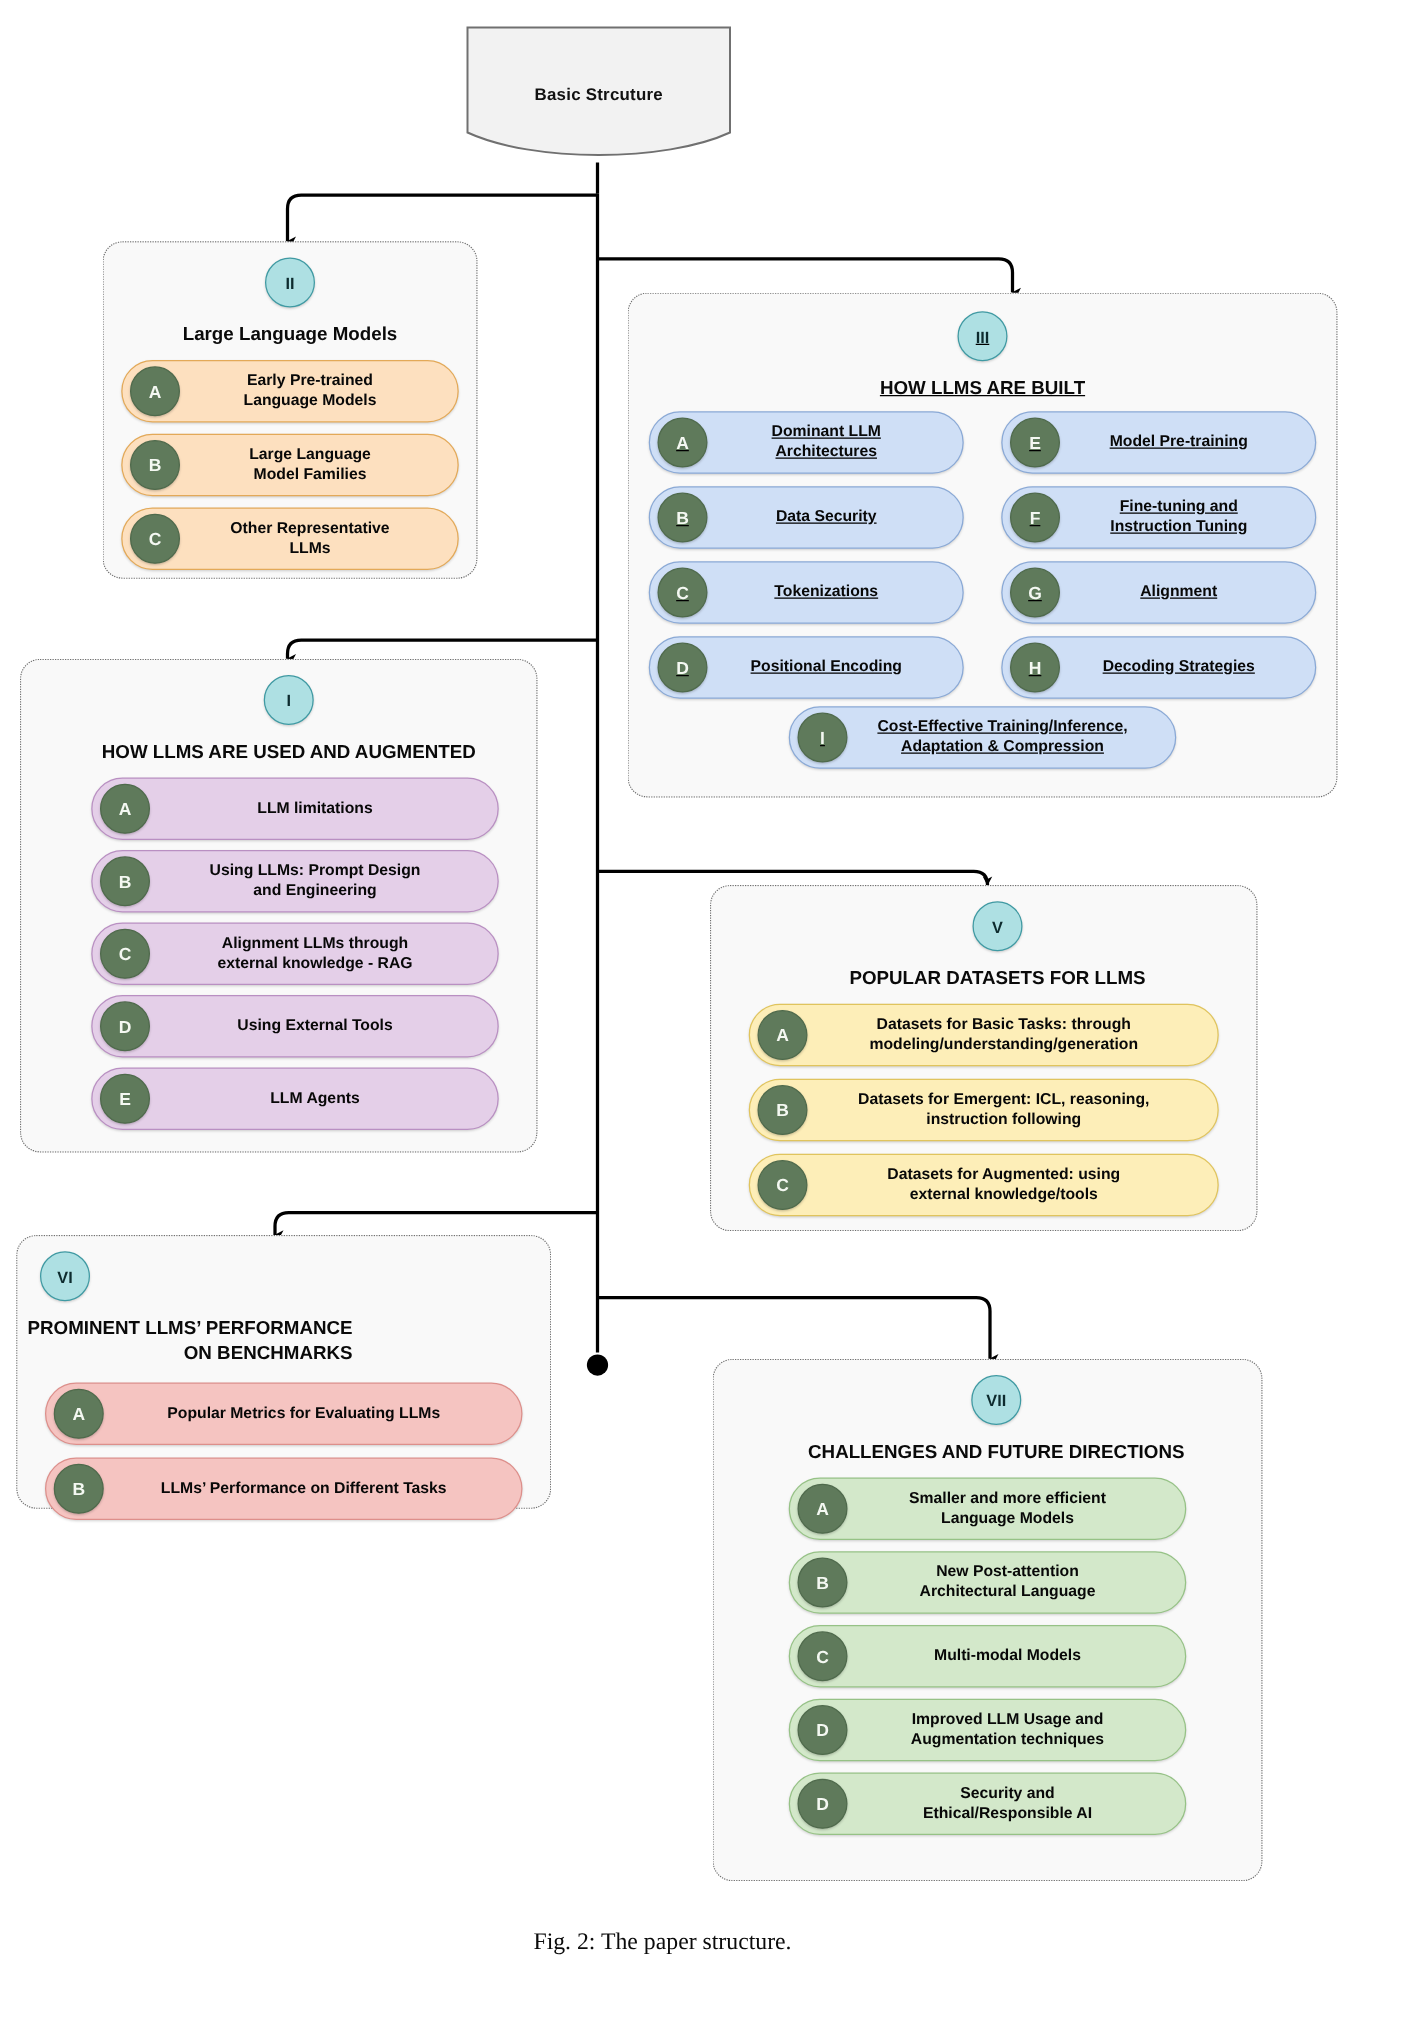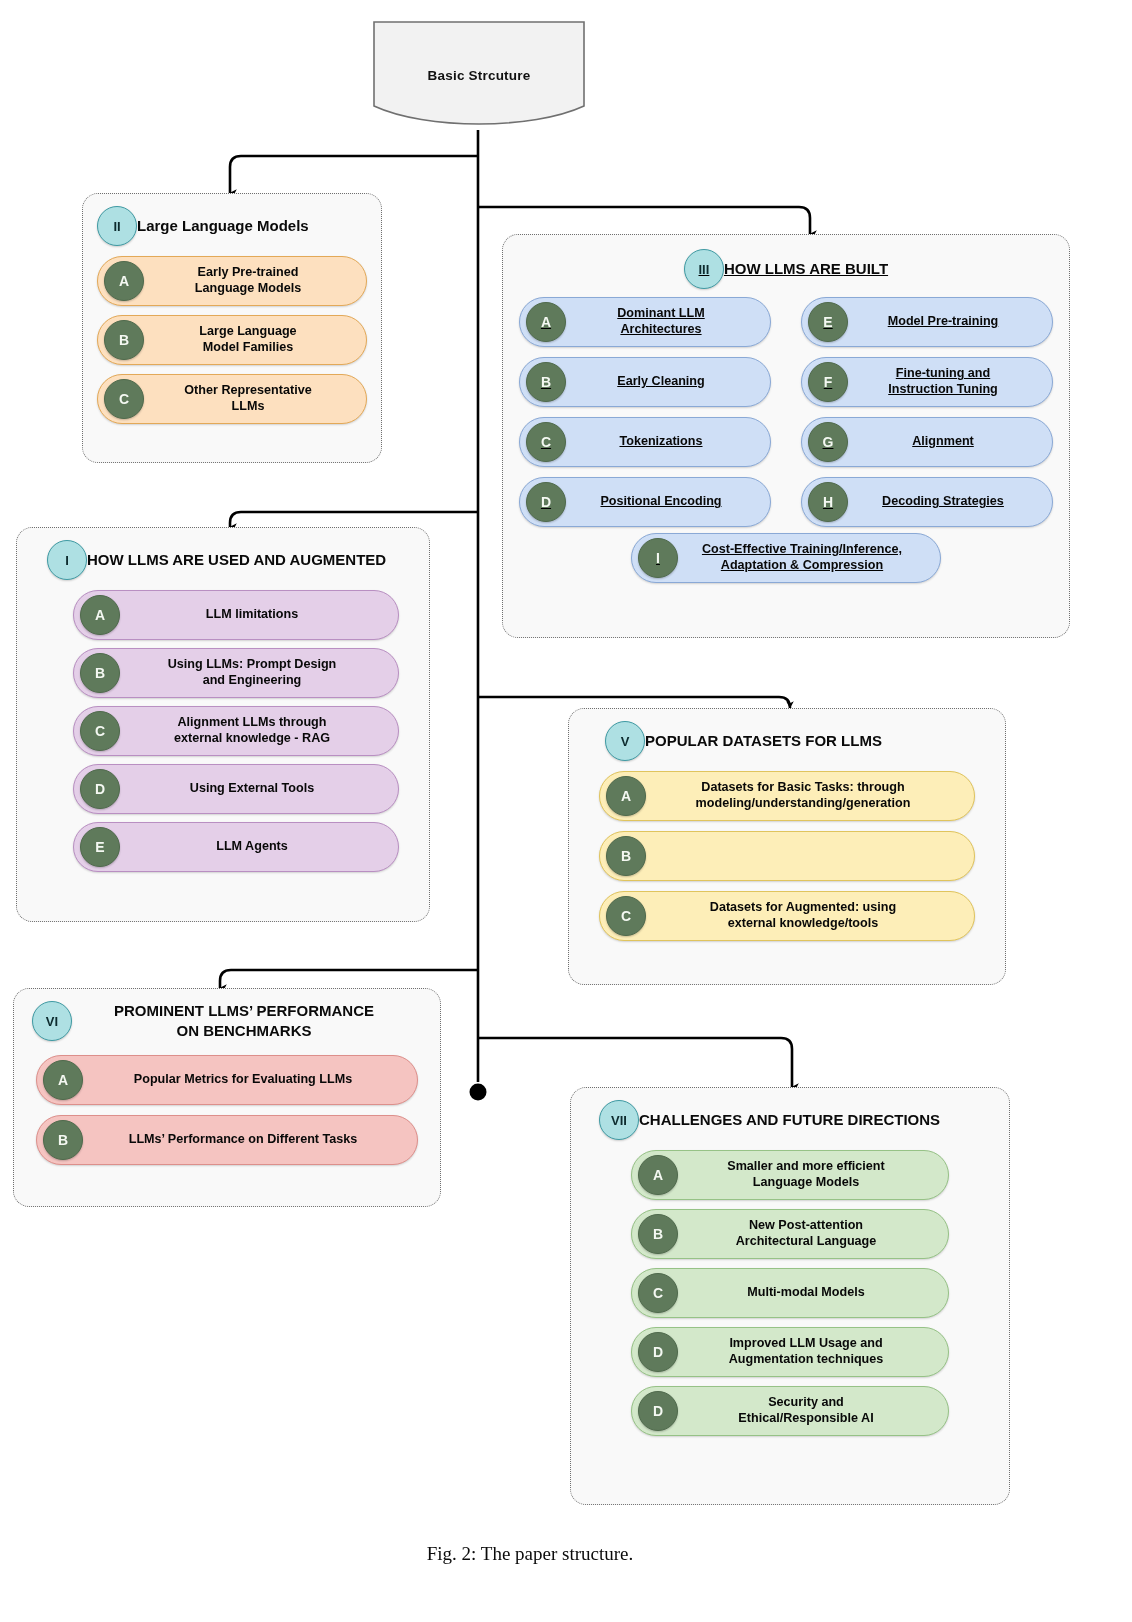--- a/index.html
+++ b/index.html
@@ -40,39 +40,41 @@
   .panel{
     position:absolute;
     background:#f9f9f9;
     border:1.6px dotted #6f6f6f;
     border-radius:16px;
     box-sizing:border-box;
   }
   .panel-head{
     display:flex;
     align-items:center;
+    gap:12px;
     padding:12px 14px 4px 14px;
+    flex-direction:column;
   }
   .roman{
     flex:0 0 auto;
     width:38px; height:38px;
     border-radius:50%;
     background:#aee0e3;
     border:1.4px solid #3f9aa3;
     display:flex; align-items:center; justify-content:center;
     font-size:13px; font-weight:bold; color:#0d2b2e;
     box-shadow:0 1px 2px rgba(0,0,0,.18);
   }
   .panel-title{
     font-size:15px;
     font-weight:bold;
     color:#0a0a0a;
     line-height:1.3;
   }
-  .panel-title.center{text-align:center;}
+  .panel-title.center{text-align:right;}
 
   .items{
     padding:6px 14px 14px 14px;
     display:flex;
     flex-direction:column;
     gap:9px;
   }
 
   .item{
     position:relative;
@@ -220,21 +222,21 @@
         <div class="badge">A</div>
         <div class="item-label">Dominant LLM
 Architectures</div>
       </div>
       <div class="item pal-blue">
         <div class="badge">E</div>
         <div class="item-label">Model Pre-training</div>
       </div>
       <div class="item pal-blue">
         <div class="badge">B</div>
-        <div class="item-label">Early Cleaning</div>
+        <div class="item-label">Data Security</div>
       </div>
       <div class="item pal-blue">
         <div class="badge">F</div>
         <div class="item-label">Fine-tuning and
 Instruction Tuning</div>
       </div>
       <div class="item pal-blue">
         <div class="badge">C</div>
         <div class="item-label">Tokenizations</div>
       </div>
@@ -297,20 +299,22 @@
       <div class="panel-title">POPULAR DATASETS FOR LLMS</div>
     </div>
     <div class="items" style="padding-left:30px;padding-right:30px;gap:10px;">
       <div class="item pal-yellow">
         <div class="badge">A</div>
         <div class="item-label">Datasets for Basic Tasks: through
 modeling/understanding/generation</div>
       </div>
       <div class="item pal-yellow">
         <div class="badge">B</div>
+        <div class="item-label">Datasets for Emergent: ICL, reasoning,
+instruction following</div>
       </div>
       <div class="item pal-yellow">
         <div class="badge">C</div>
         <div class="item-label">Datasets for Augmented: using
 external knowledge/tools</div>
       </div>
     </div>
   </div>
 
   <div class="panel" id="sec-VI">

